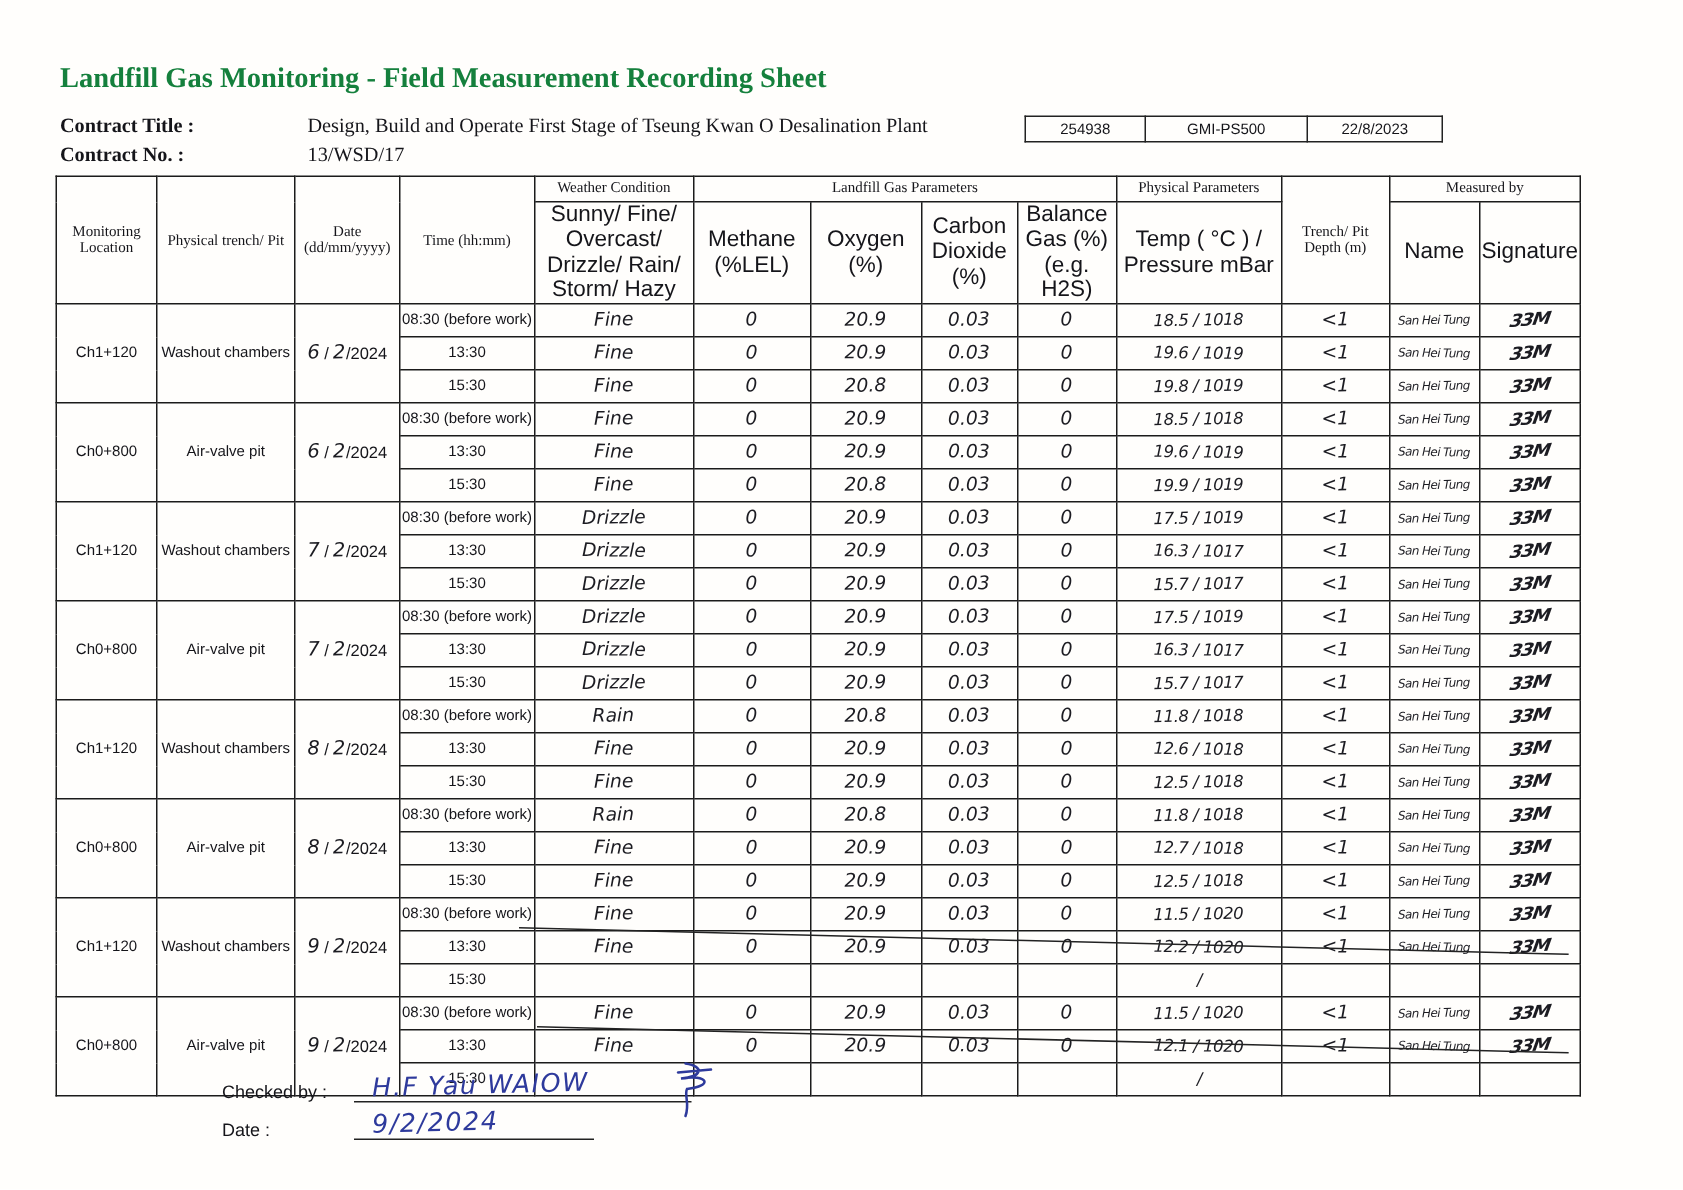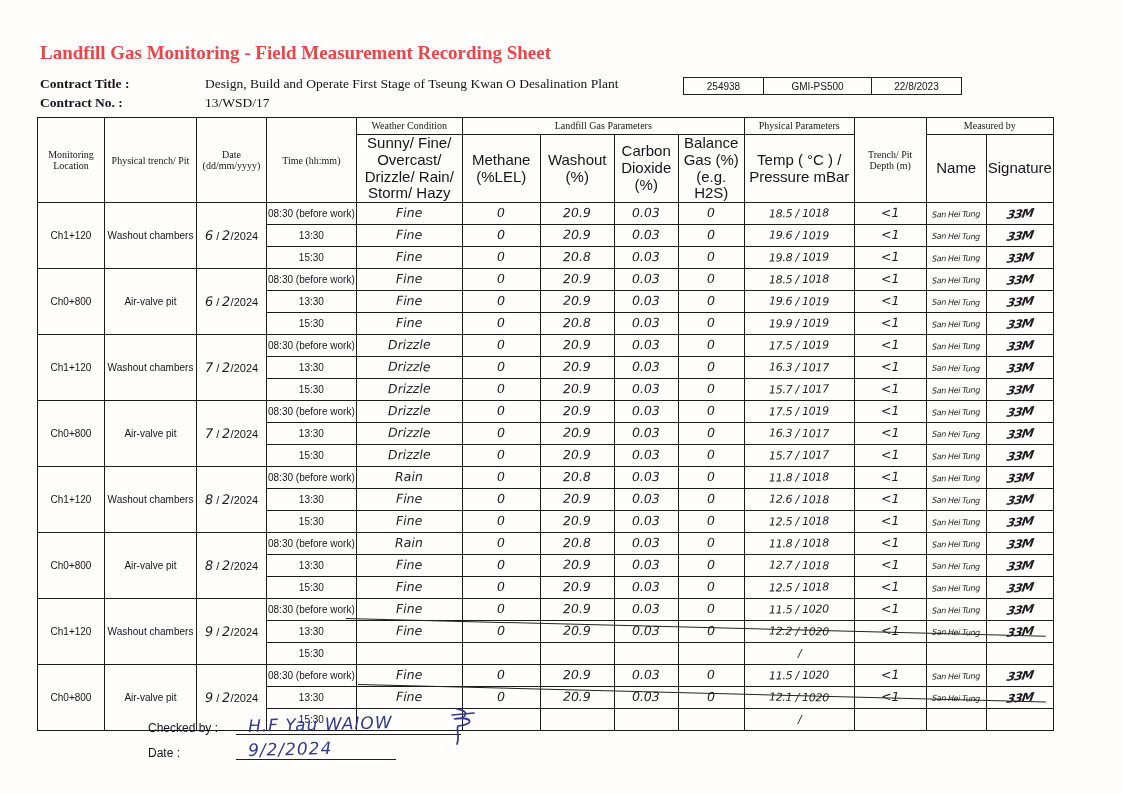--- a/index.html
+++ b/index.html
@@ -1,21 +1,21 @@
 <!DOCTYPE html>
 <html><head>
 <meta charset="utf-8">
 <style>
   html,body{margin:0;padding:0;background:#ffffff;}
   .sheet{position:relative;width:1122px;height:793px;background:#fffefc;
          font-family:"Liberation Sans",sans-serif;color:#15151a;overflow:hidden;}
 
   
   .title{position:absolute;left:40px;top:42px;margin:0;font-family:"Liberation Serif",serif;
-         font-size:19px;font-weight:bold;color:#ef4444;}
+         font-size:19px;font-weight:bold;color:#15803d;}
   .contract-row{position:absolute;left:40px;font-family:"Liberation Serif",serif;font-size:13.5px;}
   .contract-row .lab{font-weight:bold;display:inline-block;width:165px;}
   .contract-row .val{position:absolute;left:165px;top:0;white-space:nowrap;}
 
   
   .equip{position:absolute;left:683px;top:77px;border-collapse:collapse;table-layout:fixed;}
   .equip th,.equip td{border:1px solid #222;padding:0 3px;text-align:center;overflow:hidden;white-space:nowrap;}
   .equip th{font-family:"Liberation Serif",serif;font-weight:normal;font-size:11px;height:17px;}
   .equip td{font-size:10px;height:16px;text-align:center;}
 
@@ -110,21 +110,21 @@
         <th rowspan="2">Time (hh:mm)</th>
         <th>Weather Condition</th>
         <th colspan="4">Landfill Gas Parameters</th>
         <th>Physical Parameters</th>
         <th rowspan="2">Trench/ Pit Depth (m)</th>
         <th colspan="2">Measured by</th>
       </tr>
       <tr class="sub">
         <th>Sunny/ Fine/ Overcast/ Drizzle/ Rain/ Storm/ Hazy</th>
         <th>Methane (%LEL)</th>
-        <th>Washout (%)</th>
+        <th>Oxygen (%)</th>
         <th>Carbon Dioxide (%)</th>
         <th>Balance Gas (%) (e.g. H2S)</th>
         <th>Temp ( °C ) / Pressure mBar</th>
         <th>Name</th>
         <th>Signature</th>
       </tr>
     </thead>
     <tbody>
         <tr>
           <td class="print" rowspan="3">Ch1+120</td>

